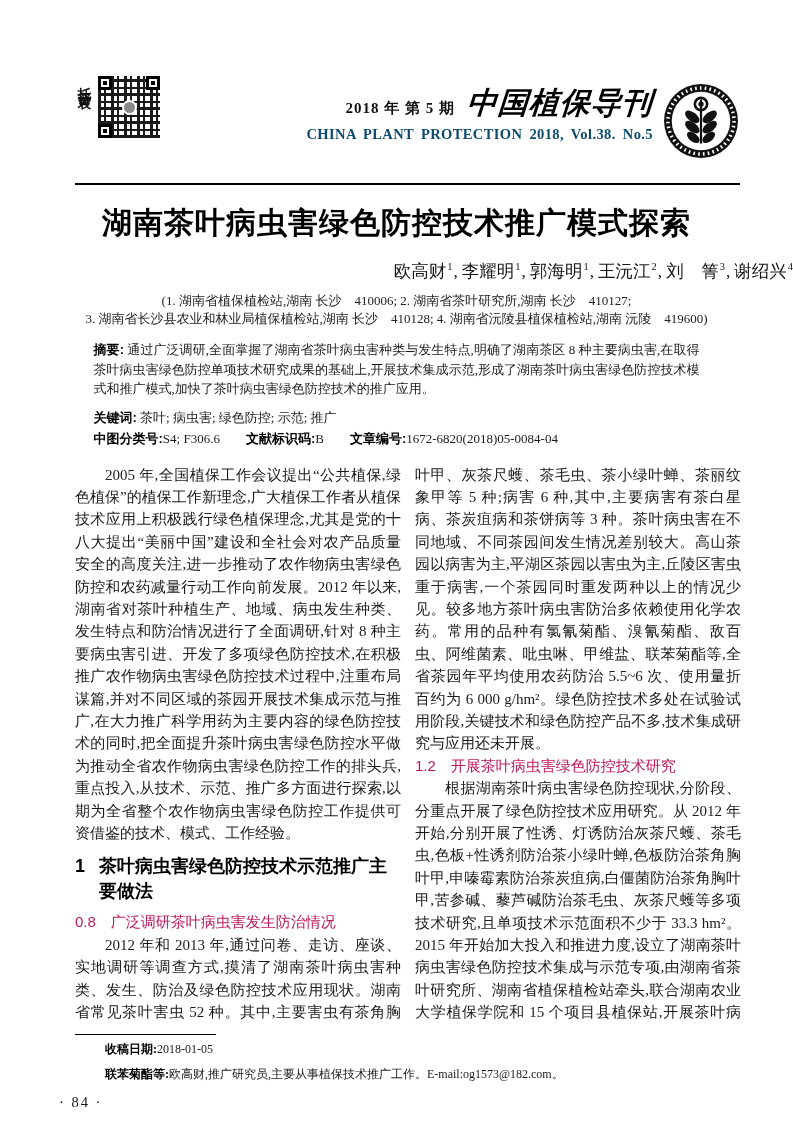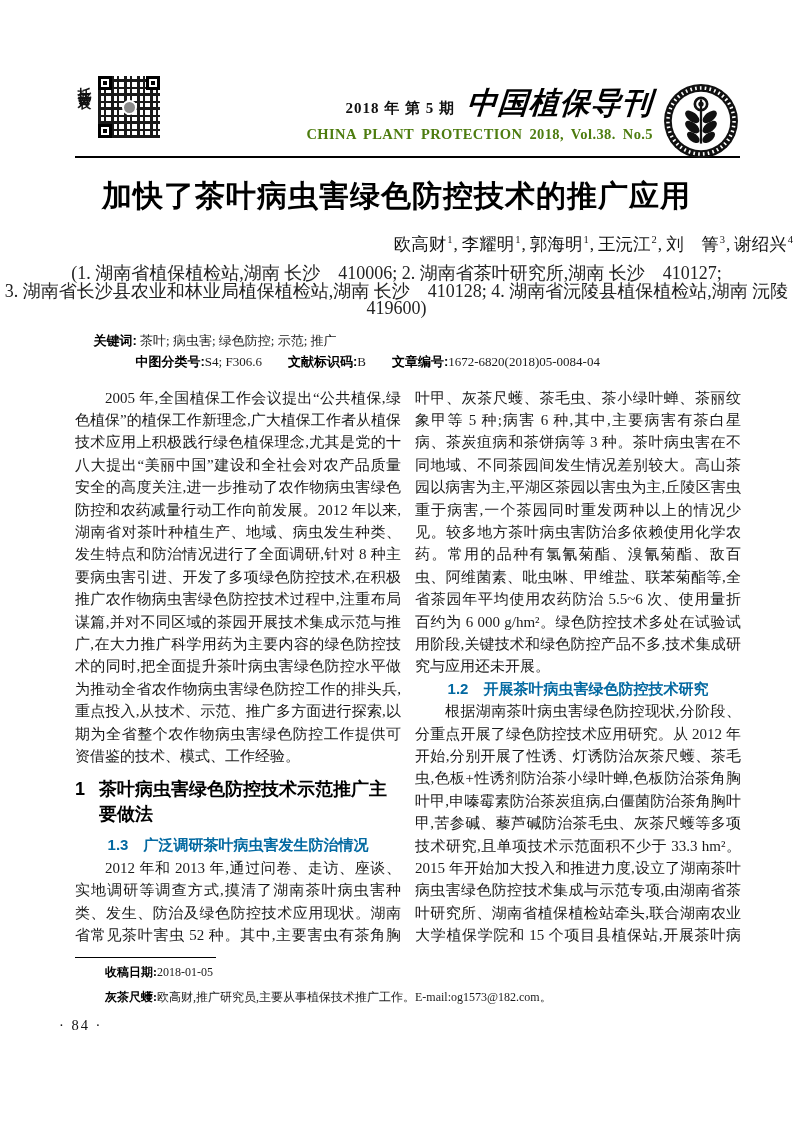--- a/index.html
+++ b/index.html
@@ -3,21 +3,21 @@
 <meta charset="utf-8">
 <style>
   * { margin:0; padding:0; box-sizing:border-box; }
   html,body { background:#e8e8e8; }
   .page {
     width:793px; height:1126px; margin:0 auto; background:#ffffff;
     color:#1c1c1c; position:relative; overflow:hidden;
     font-family:"Liberation Serif","DejaVu Serif",serif;
   }
   
-  .header { padding-top:76px; margin:0 53px 0 75px; display:flex; align-items:flex-start; height:156px; }
+  .header { padding-top:76px; margin:0 53px 0 75px; display:flex; align-items:flex-start; height:183px; }
   .qr-wrap { display:flex; gap:5px; }
   .qr-label {
     writing-mode:vertical-rl; text-orientation:upright;
     font-family:"Liberation Sans","DejaVu Sans",sans-serif;
     font-weight:bold; font-size:13.5px; letter-spacing:3px; color:#111; height:62px;
   }
   .qr {
     width:62px; height:62px; position:relative; background-color:#fff;
     background-image:
       repeating-linear-gradient(90deg,#1a1a1a 0 3px,transparent 3px 6px,#1a1a1a 6px 8px,transparent 8px 13px),
@@ -29,54 +29,54 @@
   .qr-blob { position:absolute; left:24px; top:24px; width:15px; height:15px; border-radius:50%;
     background:#8a8a8a; border:2px solid #fff; }
   .masthead { margin-left:auto; display:flex; gap:9px; align-items:flex-start; margin-top:12px; }
   .issue-col { text-align:right; }
   .issue-line { display:flex; align-items:baseline; justify-content:flex-end; gap:12px; }
   .issue-text { font-weight:bold; font-size:15px; letter-spacing:1px; color:#111; }
   .journal-cn {
     font-weight:bold; font-style:italic; font-size:30px; letter-spacing:1px; color:#000;
     transform:skewX(-4deg); display:inline-block; line-height:1;
   }
-  .journal-en { font-weight:bold; font-size:14.5px; letter-spacing:0.4px; margin-top:8px; color:#4d7c0f; word-spacing:3px; }
+  .journal-en { font-weight:bold; font-size:14.5px; letter-spacing:0.4px; margin-top:8px; color:#0c4a6e; word-spacing:3px; }
   .logo { width:78px; height:78px; margin-top:-6px; flex:0 0 auto; }
   .header-rule { border-top:2.5px solid #000; margin:0 53px 0 75px; }
   
   .title {
     margin-top:18px; text-align:center; font-size:30px; font-weight:bold; color:#000;
     font-family:"Liberation Sans","DejaVu Sans",sans-serif; letter-spacing:1px;
   }
   .authors { margin-top:15px; text-align:right; font-size:17.5px; color:#141414; }
   .authors sup { font-size:10.5px; vertical-align:super; margin-left:1px; }
   .authors .asep { margin:0 4px 0 1px; }
-  .affils { margin-top:9px; text-align:center; font-size:18px; line-height:17.5px; color:#222; }
+  .affils { margin-top:9px; text-align:center; font-size:13px; line-height:17.5px; color:#222; }
   
   .abs-block { width:606px; margin:13px auto 0; font-size:13px; line-height:19.5px; text-align:justify; color:#1a1a1a; }
   .abs-block .lbl { font-family:"Liberation Sans","DejaVu Sans",sans-serif; font-weight:bold; color:#000; }
   .kw-line { margin-top:9px; }
-  .clc-line { margin-top:2px;margin-left:42px; }
+  .clc-line { margin-top:2px; }
   .clc-line .val { margin-right:26px; }
   
   .body-cols {
     margin:15px 80px 0 75px; width:666px; height:563px;
     column-count:2; column-gap:14px; column-fill:auto;
     font-size:15px; line-height:22.4px; text-align:justify; color:#1a1a1a; overflow:hidden;
   }
   .body-para { text-indent:2em; }
   .sec-heading {
     font-family:"Liberation Sans","DejaVu Sans",sans-serif; font-weight:bold;
     font-size:18px; line-height:25px; color:#000; display:flex; margin:10px 0 7px;
     text-align:left;
   }
   .sec-num { flex:0 0 auto; margin-right:14px; }
   .subsec-heading {
-    font-family:"Liberation Sans","DejaVu Sans",sans-serif; font-weight:bold;
-    font-size:15px; line-height:22.4px; color:#0369a1; text-align:center;
+    font-family:"Liberation Sans","DejaVu Sans",sans-serif; font-weight:normal;
+    font-size:15px; line-height:22.4px; color:#be185d; text-align:left;
   }
   
   .footnote { margin:7px 53px 0 75px; }
   .fn-rule { width:141px; border-top:1.5px solid #000; }
   .fn-line { font-size:12px; line-height:22px; padding-left:13px; color:#1a1a1a; margin-top:3px; }
   .fn-line .lbl { font-family:Liberation Serif, serif; font-weight:bold; color:#000;padding-left:17px; }
   .pageno { margin:9px 0 0 59px; font-size:14.5px; color:#111; letter-spacing:2px; }
 </style>
 </head>
 <body>
@@ -112,45 +112,46 @@
         <ellipse cx="46.5" cy="34" rx="8.2" ry="4.4" transform="rotate(-38 46.5 34)" fill="#111"></ellipse>
         <ellipse cx="29.5" cy="44" rx="8.2" ry="4.4" transform="rotate(38 29.5 44)" fill="#111"></ellipse>
         <ellipse cx="46.5" cy="44" rx="8.2" ry="4.4" transform="rotate(-38 46.5 44)" fill="#111"></ellipse>
         <ellipse cx="30.5" cy="54" rx="7.2" ry="4" transform="rotate(38 30.5 54)" fill="#111"></ellipse>
         <ellipse cx="45.5" cy="54" rx="7.2" ry="4" transform="rotate(-38 45.5 54)" fill="#111"></ellipse>
       </svg>
     </div>
   </div>
   <div class="header-rule"></div>
 
-  <h1 class="title">加快了茶叶病虫害绿色防控技术的推广应用</h1>
+  <h1 class="title">湖南茶叶病虫害绿色防控技术推广模式探索</h1>
   <div class="authors"><span><span>欧高财</span><sup>1</sup></span><span class="asep">,</span><span><span>李耀明</span><sup>1</sup></span><span class="asep">,</span><span><span>郭海明</span><sup>1</sup></span><span class="asep">,</span><span><span>王沅江</span><sup>2</sup></span><span class="asep">,</span><span><span>刘　箐</span><sup>3</sup></span><span class="asep">,</span><span><span>谢绍兴</span><sup>4</sup></span></div>
   <div class="affils">
     <div>(1. 湖南省植保植检站,湖南 长沙　410006; 2. 湖南省茶叶研究所,湖南 长沙　410127;</div>
     <div>3. 湖南省长沙县农业和林业局植保植检站,湖南 长沙　410128; 4. 湖南省沅陵县植保植检站,湖南 沅陵　419600)</div>
   </div>
 
   <div class="abs-block">
+    <div><span class="lbl">摘要:</span><span> 通过广泛调研,全面掌握了湖南省茶叶病虫害种类与发生特点,明确了湖南茶区 8 种主要病虫害,在取得茶叶病虫害绿色防控单项技术研究成果的基础上,开展技术集成示范,形成了湖南茶叶病虫害绿色防控技术模式和推广模式,加快了茶叶病虫害绿色防控技术的推广应用。</span></div>
     <div class="kw-line"><span class="lbl">关键词:</span><span> 茶叶; 病虫害; 绿色防控; 示范; 推广</span></div>
     <div class="clc-line"><span class="lbl">中图分类号:</span><span class="val">S4; F306.6</span><span class="lbl">文献标识码:</span><span class="val">B</span><span class="lbl">文章编号:</span><span>1672-6820(2018)05-0084-04</span></div>
   </div>
 
   <div class="body-cols">
     <p class="body-para">2005 年,全国植保工作会议提出“公共植保,绿色植保”的植保工作新理念,广大植保工作者从植保技术应用上积极践行绿色植保理念,尤其是党的十八大提出“美丽中国”建设和全社会对农产品质量安全的高度关注,进一步推动了农作物病虫害绿色防控和农药减量行动工作向前发展。2012 年以来,湖南省对茶叶种植生产、地域、病虫发生种类、发生特点和防治情况进行了全面调研,针对 8 种主要病虫害引进、开发了多项绿色防控技术,在积极推广农作物病虫害绿色防控技术过程中,注重布局谋篇,并对不同区域的茶园开展技术集成示范与推广,在大力推广科学用药为主要内容的绿色防控技术的同时,把全面提升茶叶病虫害绿色防控水平做为推动全省农作物病虫害绿色防控工作的排头兵,重点投入,从技术、示范、推广多方面进行探索,以期为全省整个农作物病虫害绿色防控工作提供可资借鉴的技术、模式、工作经验。</p>
     <div class="sec-heading">
       <span class="sec-num">1</span>
       <span>茶叶病虫害绿色防控技术示范推广主要做法</span>
     </div>
-    <div class="subsec-heading">1.3　广泛调研茶叶病虫害发生防治情况</div>
+    <div class="subsec-heading">0.8　广泛调研茶叶病虫害发生防治情况</div>
     <p class="body-para">2012 年和 2013 年,通过问卷、走访、座谈、实地调研等调查方式,摸清了湖南茶叶病虫害种类、发生、防治及绿色防控技术应用现状。湖南省常见茶叶害虫 52 种。其中,主要害虫有茶角胸叶甲、灰茶尺蠖、茶毛虫、茶小绿叶蝉、茶丽纹象甲等 5 种;病害 6 种,其中,主要病害有茶白星病、茶炭疽病和茶饼病等 3 种。茶叶病虫害在不同地域、不同茶园间发生情况差别较大。高山茶园以病害为主,平湖区茶园以害虫为主,丘陵区害虫重于病害,一个茶园同时重发两种以上的情况少见。较多地方茶叶病虫害防治多依赖使用化学农药。常用的品种有氯氰菊酯、溴氰菊酯、敌百虫、阿维菌素、吡虫啉、甲维盐、联苯菊酯等,全省茶园年平均使用农药防治 5.5~6 次、使用量折百约为 6 000 g/hm²。绿色防控技术多处在试验试用阶段,关键技术和绿色防控产品不多,技术集成研究与应用还未开展。</p>
     <div class="subsec-heading">1.2　开展茶叶病虫害绿色防控技术研究</div>
     <p class="body-para">根据湖南茶叶病虫害绿色防控现状,分阶段、分重点开展了绿色防控技术应用研究。从 2012 年开始,分别开展了性诱、灯诱防治灰茶尺蠖、茶毛虫,色板+性诱剂防治茶小绿叶蝉,色板防治茶角胸叶甲,申嗪霉素防治茶炭疽病,白僵菌防治茶角胸叶甲,苦参碱、藜芦碱防治茶毛虫、灰茶尺蠖等多项技术研究,且单项技术示范面积不少于 33.3 hm²。2015 年开始加大投入和推进力度,设立了湖南茶叶病虫害绿色防控技术集成与示范专项,由湖南省茶叶研究所、湖南省植保植检站牵头,联合湖南农业大学植保学院和 15 个项目县植保站,开展茶叶病虫害绿色防控单项技术研究与集成示范,并得到了湖南省金井</p>
   </div>
 
   <div class="footnote">
     <div class="fn-rule"></div>
     <div class="fn-line"><span class="lbl">收稿日期:</span><span>2018-01-05</span></div>
-    <div class="fn-line"><span class="lbl">灰茶尺蠖:</span><span>欧高财,推广研究员,主要从事植保技术推广工作。E-mail:og1573@182.com。</span></div>
+    <div class="fn-line"><span class="lbl">联苯菊酯等:</span><span>欧高财,推广研究员,主要从事植保技术推广工作。E-mail:og1573@182.com。</span></div>
   </div>
 
   <div class="pageno">· 84 ·</div>
 
 </div>
 
 </body></html>

